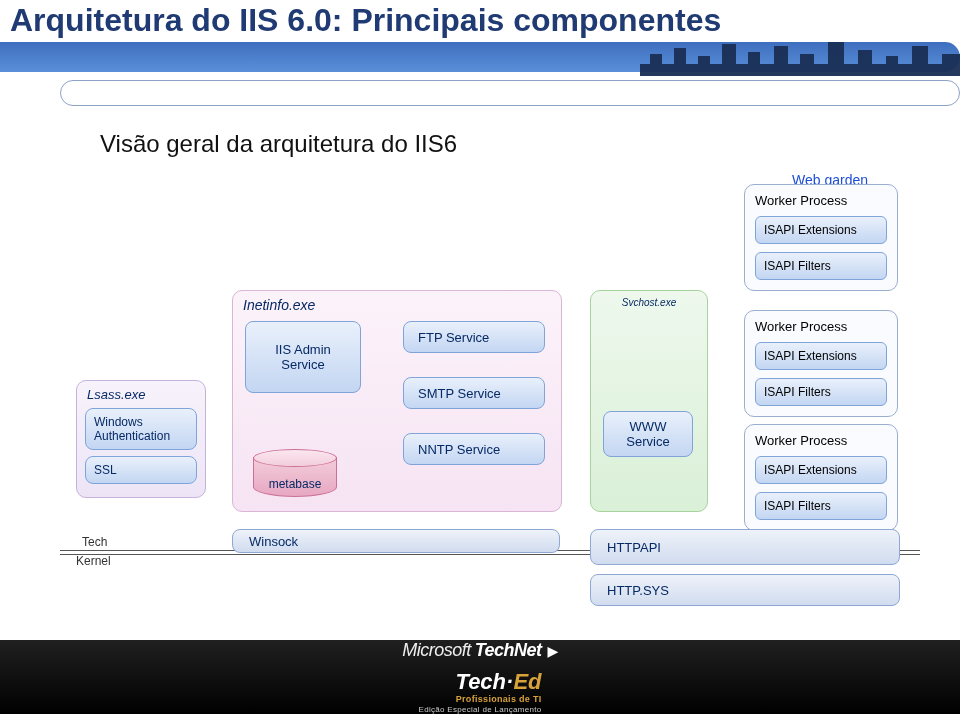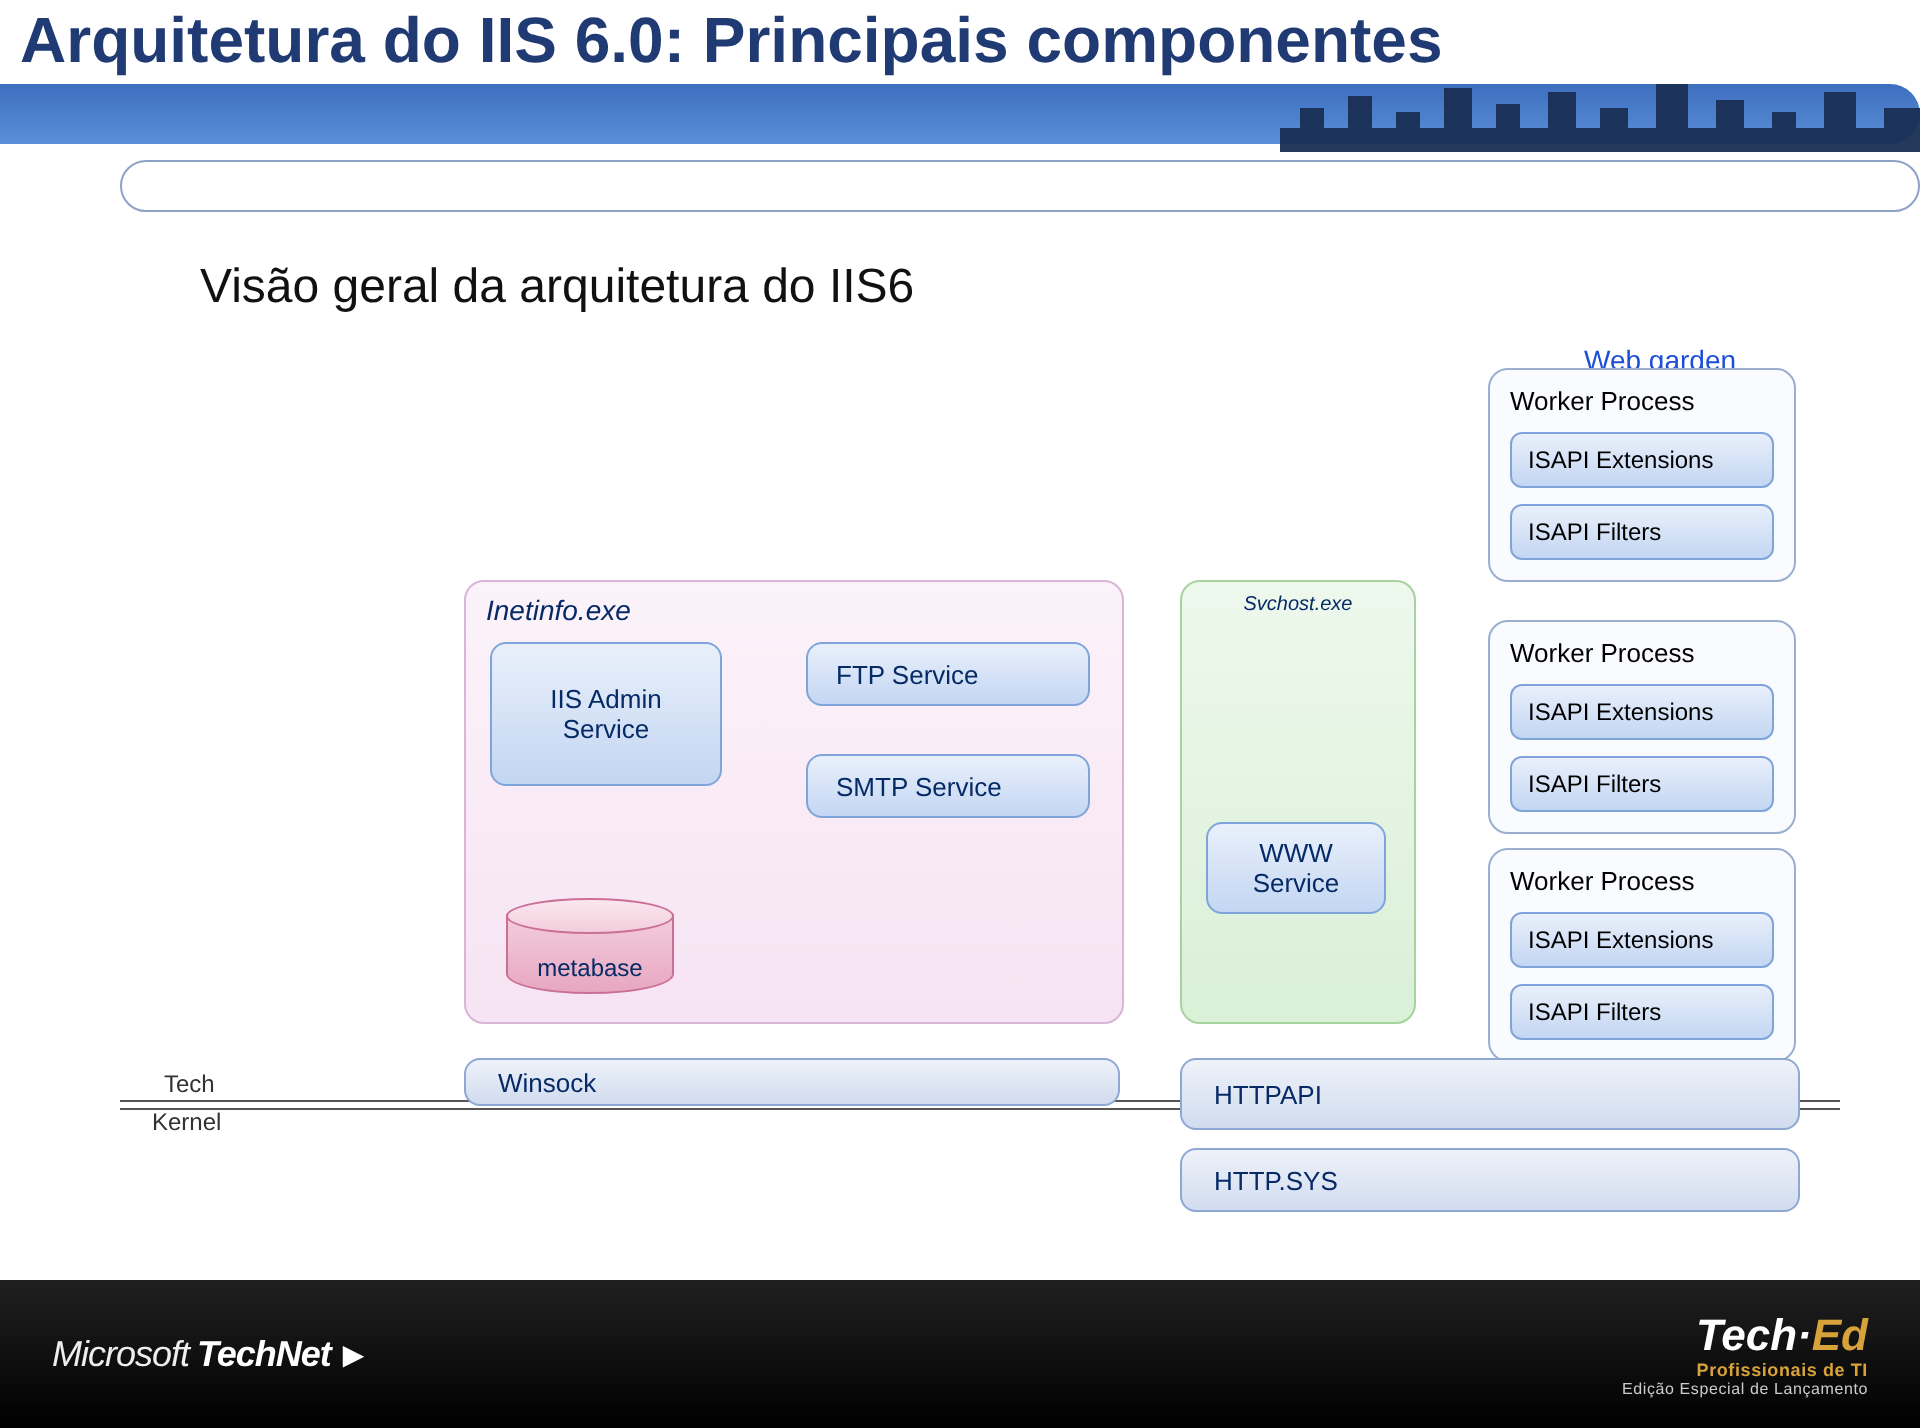--- a/index.html
+++ b/index.html
@@ -213,20 +213,21 @@
   .footer {
     position:absolute;
     bottom:0; left:0; right:0;
     height: 74px;
     background: linear-gradient(#202020,#000);
     color:#fff;
     display:flex;
     align-items:center;
     justify-content: space-between;
     padding: 0 26px;
+    flex-direction: column;
   }
   .mslogo {
     display:flex;
     align-items:center;
     gap:4px;
     font-size: 18px;
     letter-spacing: -0.5px;
   }
   .mslogo .ms { font-weight:400; color:#eee; font-style:italic;}
   .mslogo .tn { font-weight:700; color:#fff; font-style:italic;}
@@ -269,26 +270,32 @@
     <div class="row-node">ISAPI Extensions</div>
     <div class="row-node">ISAPI Filters</div>
   </div>
 
   <div class="worker" style="position:absolute; top:274px; left:744px;">
     <div class="wp-title">Worker Process</div>
     <div class="row-node">ISAPI Extensions</div>
     <div class="row-node">ISAPI Filters</div>
   </div>
 
+  <div class="box lsass-group" style="top:230px; left:76px;">
+    <div class="header-text">Lsass.exe</div>
+    <div class="small-node">Windows Authentication</div>
+    <div class="small-node">SSL</div>
+  </div>
 
   <div class="box inetinfo" style="top:140px; left:232px;">
     <div class="header-text">Inetinfo.exe</div>
     <div class="node blue-node iisadmin">IIS Admin Service</div>
     <div class="node blue-node svc" style="top:30px;">FTP Service</div>
     <div class="node blue-node svc" style="top:86px;">SMTP Service</div>
+    <div class="node blue-node svc" style="top:142px;">NNTP Service</div>
     <div class="metabase-cyl">
       <div class="side"></div>
       <div class="top"></div>
       <div class="lbl">metabase</div>
     </div>
   </div>
 
   <div class="box svchost" style="top:140px; left:590px;">
     <div class="header-text">Svchost.exe</div>
     <div class="node blue-node" style="top:120px; left:12px; width:90px; height:46px;">WWW Service</div>

